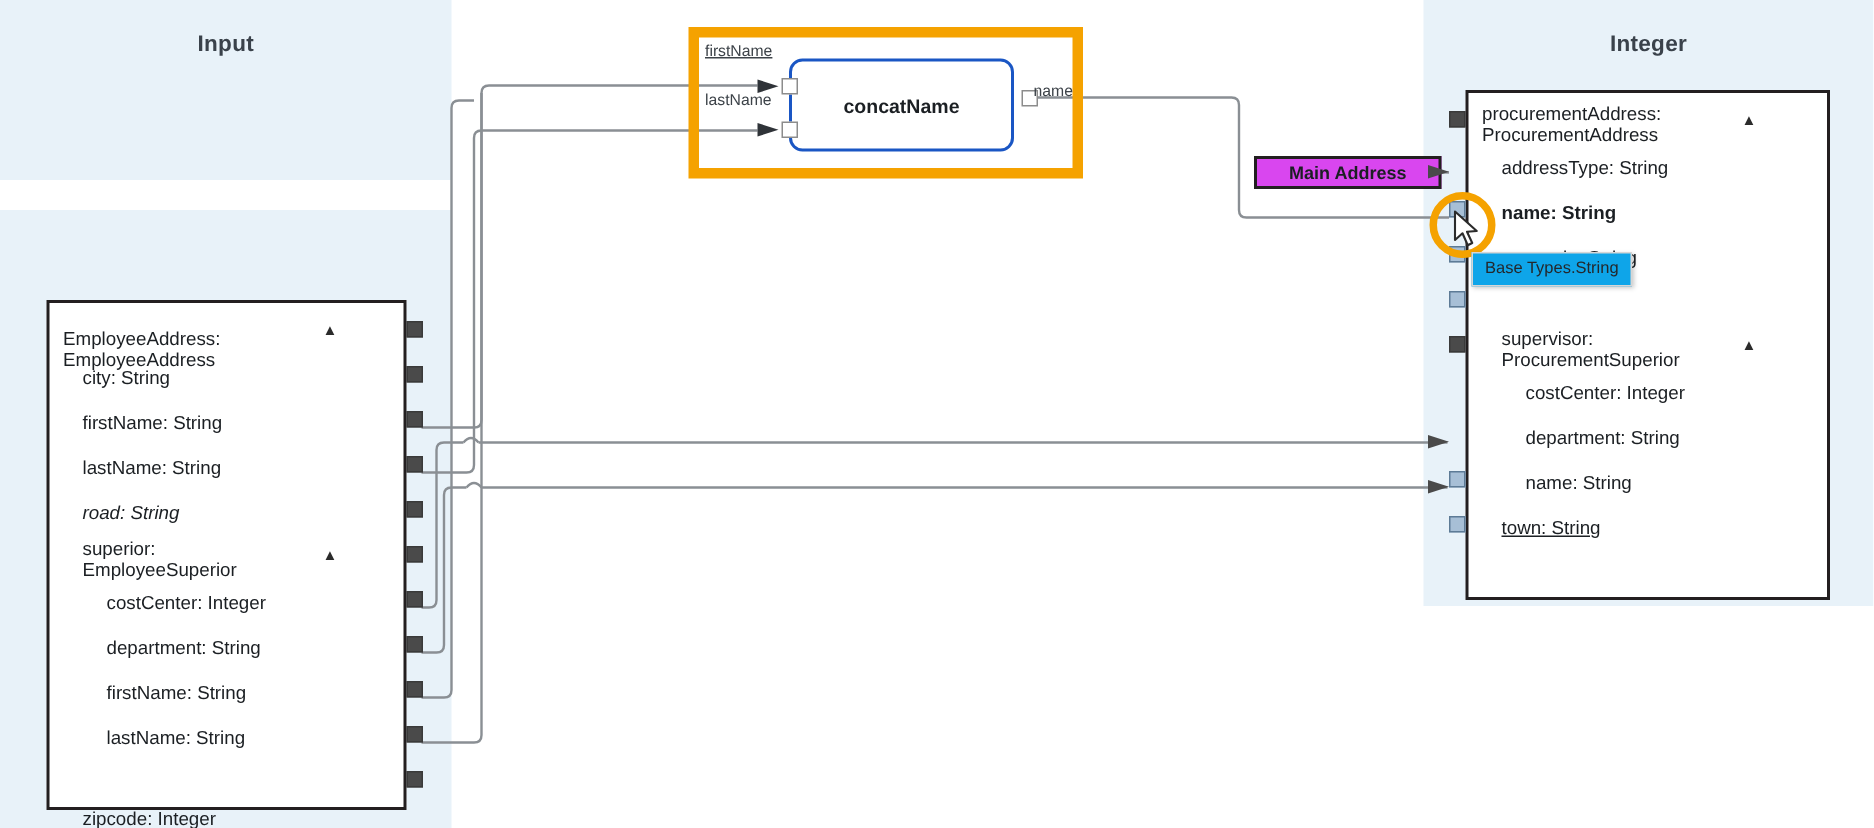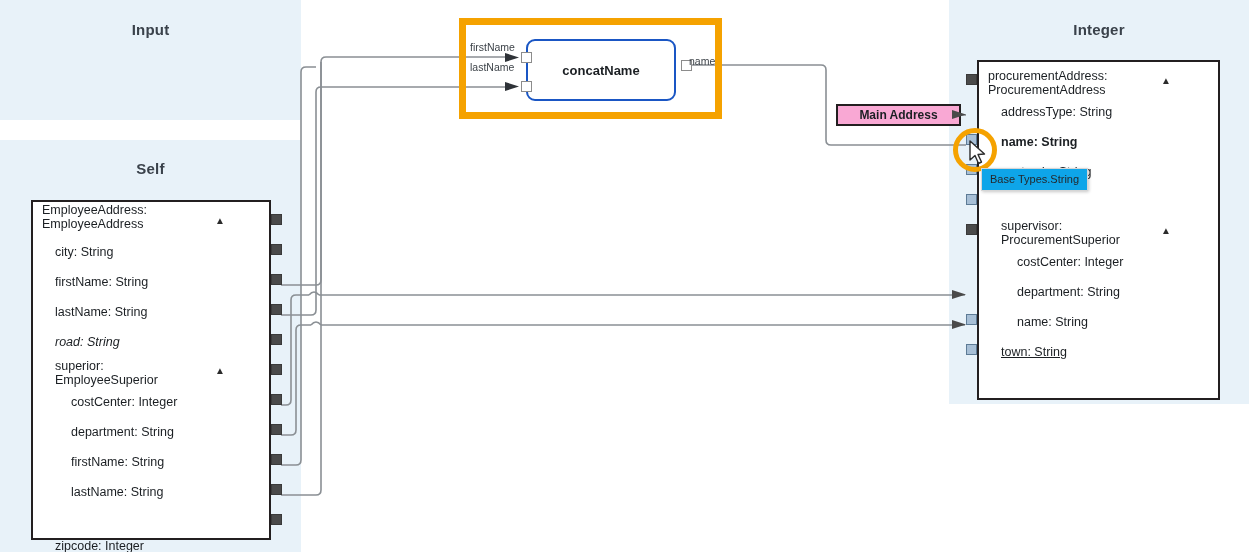--- a/index.html
+++ b/index.html
@@ -91,21 +91,21 @@
     position: absolute;
     font-size: 10.5px;
     color: #3d4349;
     white-space: nowrap;
     z-index: 9;
   }
 
   
   .const-box {
     position: absolute;
-    background: #f9a8d4;
+    background: #d946ef;
     border: 2px solid #231f20;
     z-index: 7;
     display: flex;
     align-items: center;
     justify-content: center;
     font-size: 12px;
     font-weight: bold;
     color: #1b1f23;
   }
 
@@ -137,21 +137,20 @@
 </style>
 </head>
 <body>
 
 <div id="canvas">
 
   <div class="lane" style="left:0;top:0;width:301px;height:120px;"></div>
   <div class="lane-title" style="left:0;top:21px;width:301px;">Input</div>
 
   <div class="lane" style="left:0;top:140px;width:301px;height:412px;"></div>
-  <div class="lane-title" style="left:0;top:160px;width:301px;">Self</div>
 
   <div class="lane" style="left:949px;top:0;width:300px;height:404px;"></div>
   <div class="lane-title" style="left:949px;top:21px;width:300px;">Integer</div>
 
   <svg id="wires" width="1249" height="552">
 
     <path class="wire" d="M281,285 L281,285 Q281,285 281,285 L316,285 Q321,285 321,280 L321,62 Q321,57 326,57 L505,57"></path>
 
     <path class="wire" d="M281,315 L311,315 Q316,315 316,310 L316,92 Q316,87 321,87 L505,87"></path>
 
@@ -166,21 +165,21 @@
     <path class="wire" d="M321,325 L965,325"></path>
 
     <path class="wire" d="M281,465 L296,465 Q301,465 301,460 L301,72 Q301,67 306,67 L316,67"></path>
 
     <path class="wire" d="M281,495 L316,495 Q321,495 321,490 L321,62"></path>
 
     <path class="wire" d="M961,115 L966,115"></path>
   </svg>
 
   <div class="schema-box" style="left:31px;top:200px;width:240px;height:340px;">
-      <div class="row lvl0" style="top: 1px;"><span class="txt">EmployeeAddress:
+      <div class="row lvl0" style="top: 17px;"><span class="txt">EmployeeAddress:
 EmployeeAddress</span></div>
       <div class="chevron" style="font-size: 10px; left: 180px; top: 12px;">▲</div>
       <div class="row lvl1" style="top: 43px;"><span class="txt">city: String</span></div>
       <div class="row lvl1" style="top: 73px;"><span class="txt">firstName: String</span></div>
       <div class="row lvl1" style="top: 103px;"><span class="txt">lastName: String</span></div>
       <div class="row lvl1" style="top: 133px; font-style: italic;"><span class="txt">road: String</span></div>
       <div class="row lvl1" style="top: 157px;"><span class="txt">superior:
 EmployeeSuperior</span></div>
       <div class="chevron" style="font-size: 10px; left: 180px; top: 162px;">▲</div>
       <div class="row lvl2" style="top: 193px;"><span class="txt">costCenter: Integer</span></div>
@@ -209,21 +208,21 @@
   <div class="fn-select" style="left:459px;top:18px;width:263px;height:101px;"></div>
 
   <div class="fn-node" style="left:526px;top:39px;width:150px;height:62px;">
     <span>concatName</span>
   </div>
 
   <div class="port open" style="left:521px;top:52px;"></div>
   <div class="port open" style="left:521px;top:81px;"></div>
   <div class="port open" style="left:681px;top:60px;"></div>
 
-  <div class="port-label" style="left:470px;top:41px;">firstName</div>
+  <div class="port-label" style="left:470px;top:28px;text-decoration:underline;">firstName</div>
   <div class="port-label" style="left:470px;top:61px;">lastName</div>
   <div class="port-label" style="left:689px;top:55px;">name</div>
 
   <svg id="wires-top" width="1249" height="552">
     <polygon points="505,53 519,57.5 505,62" fill="#2f3338"></polygon>
     <polygon points="505,82 519,86.5 505,91" fill="#2f3338"></polygon>
     <polygon points="952,110 966,114.5 952,119" fill="#4a4a4a"></polygon>
     <polygon points="952,290 966,294.5 952,299" fill="#4a4a4a"></polygon>
     <polygon points="952,320 966,324.5 952,329" fill="#4a4a4a"></polygon>
   </svg>

